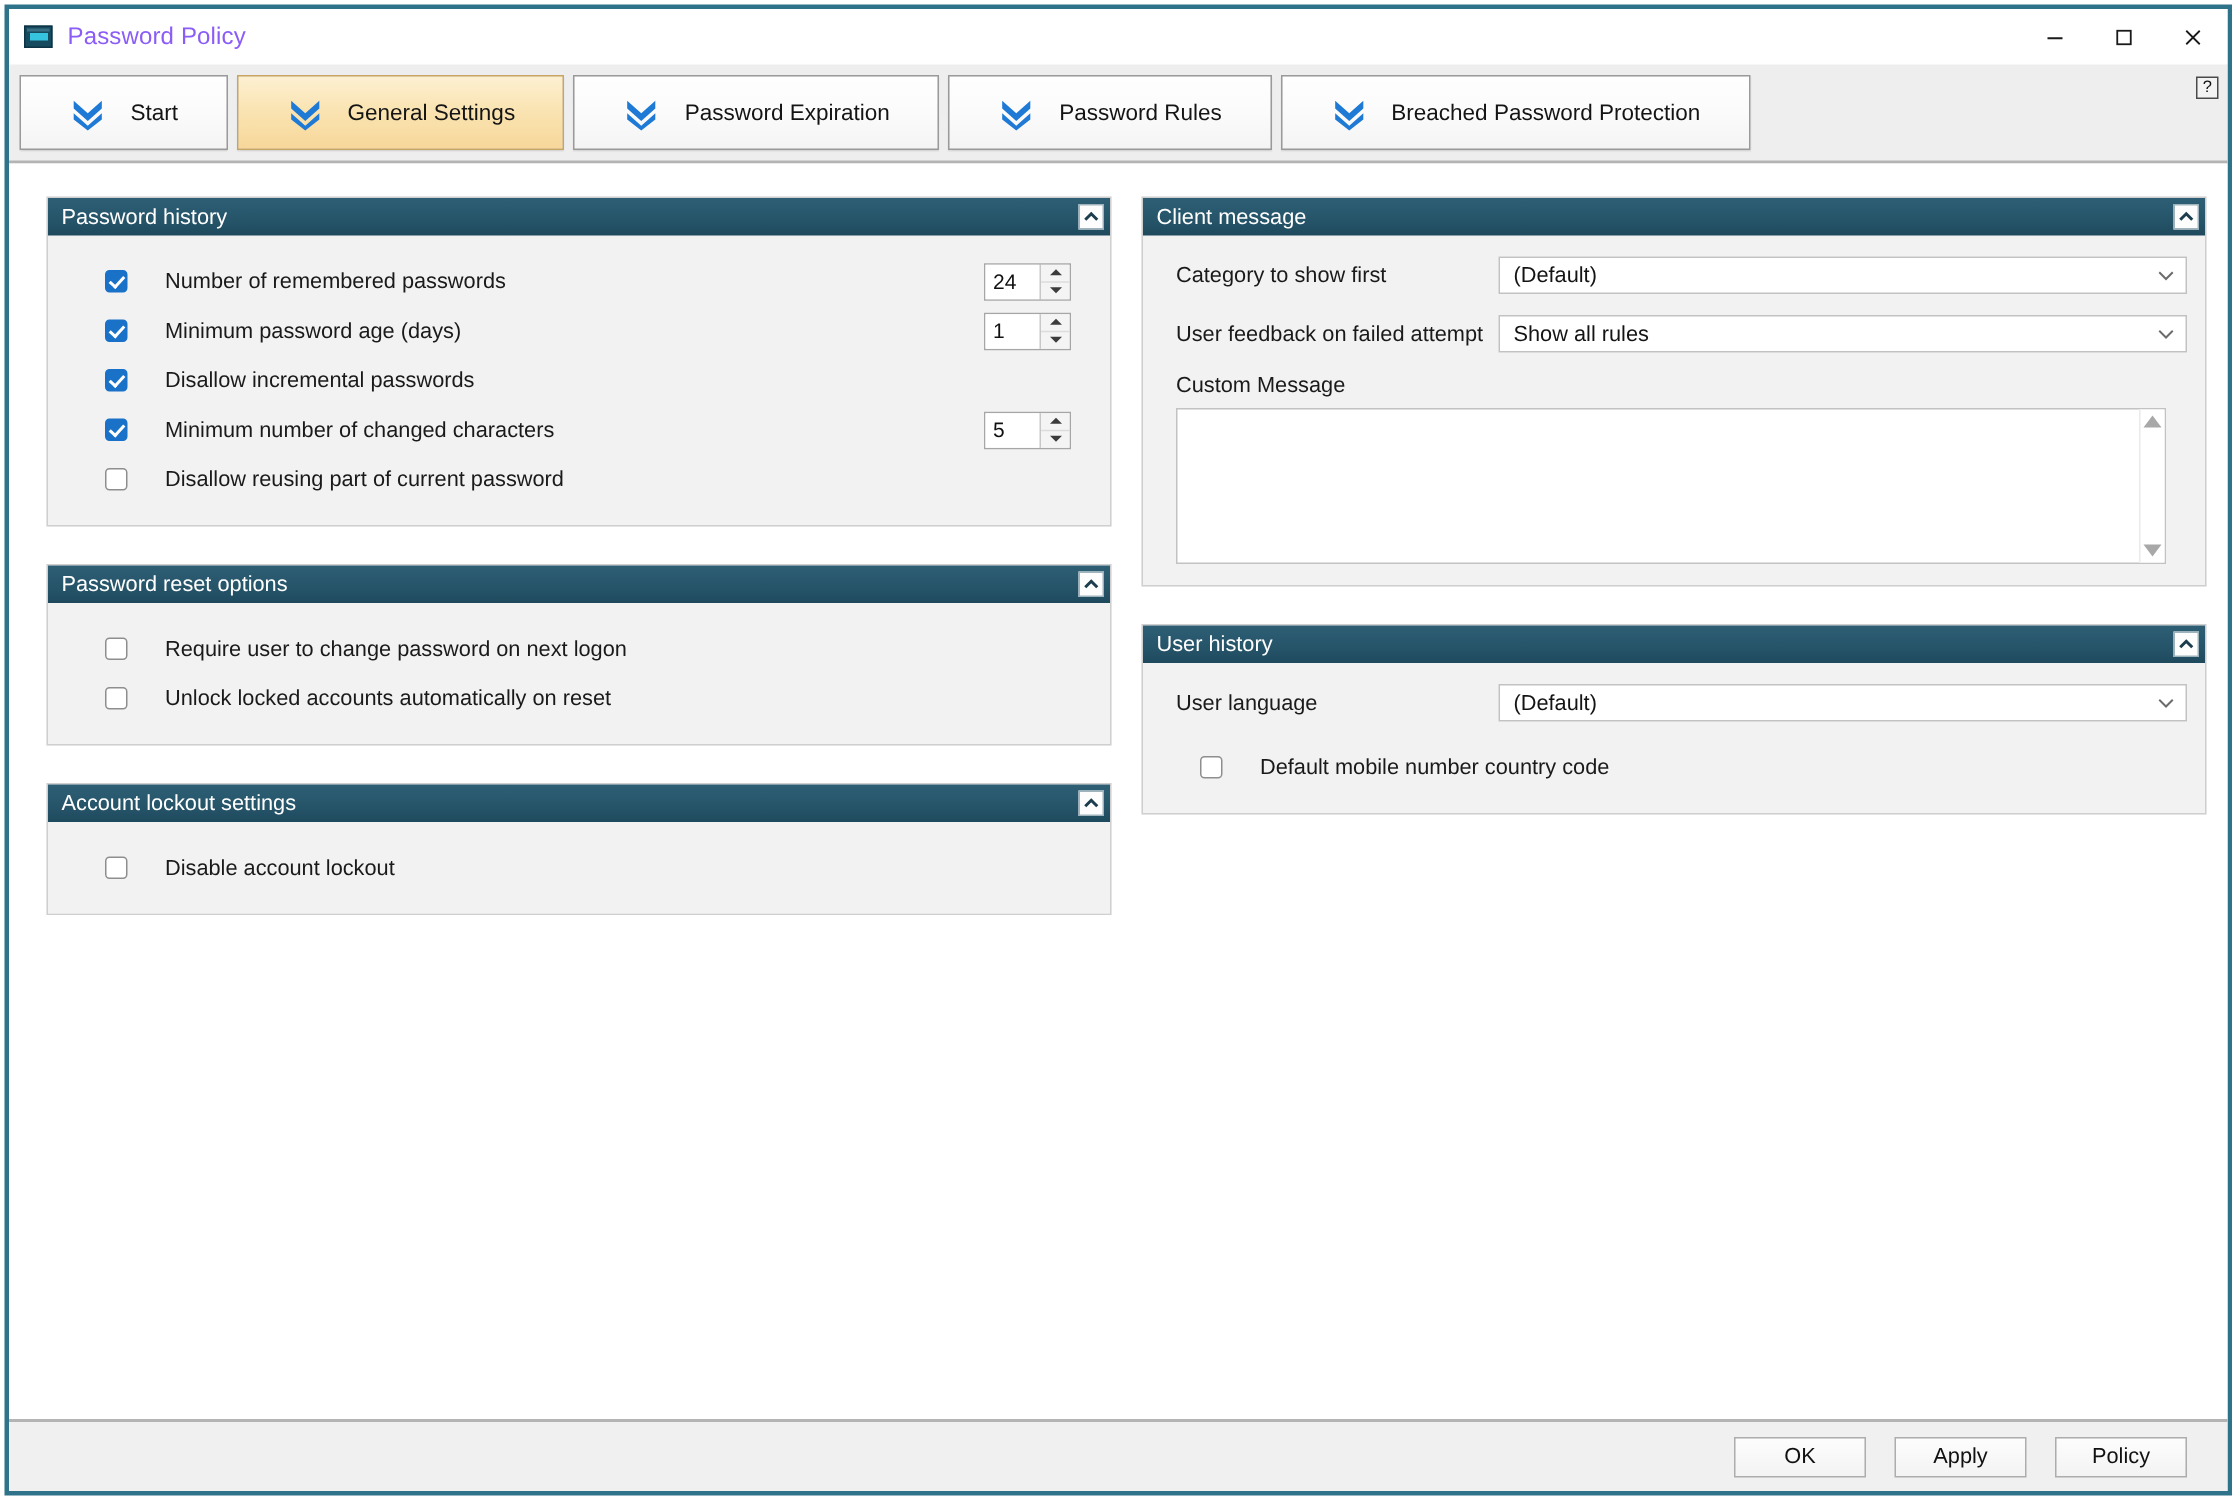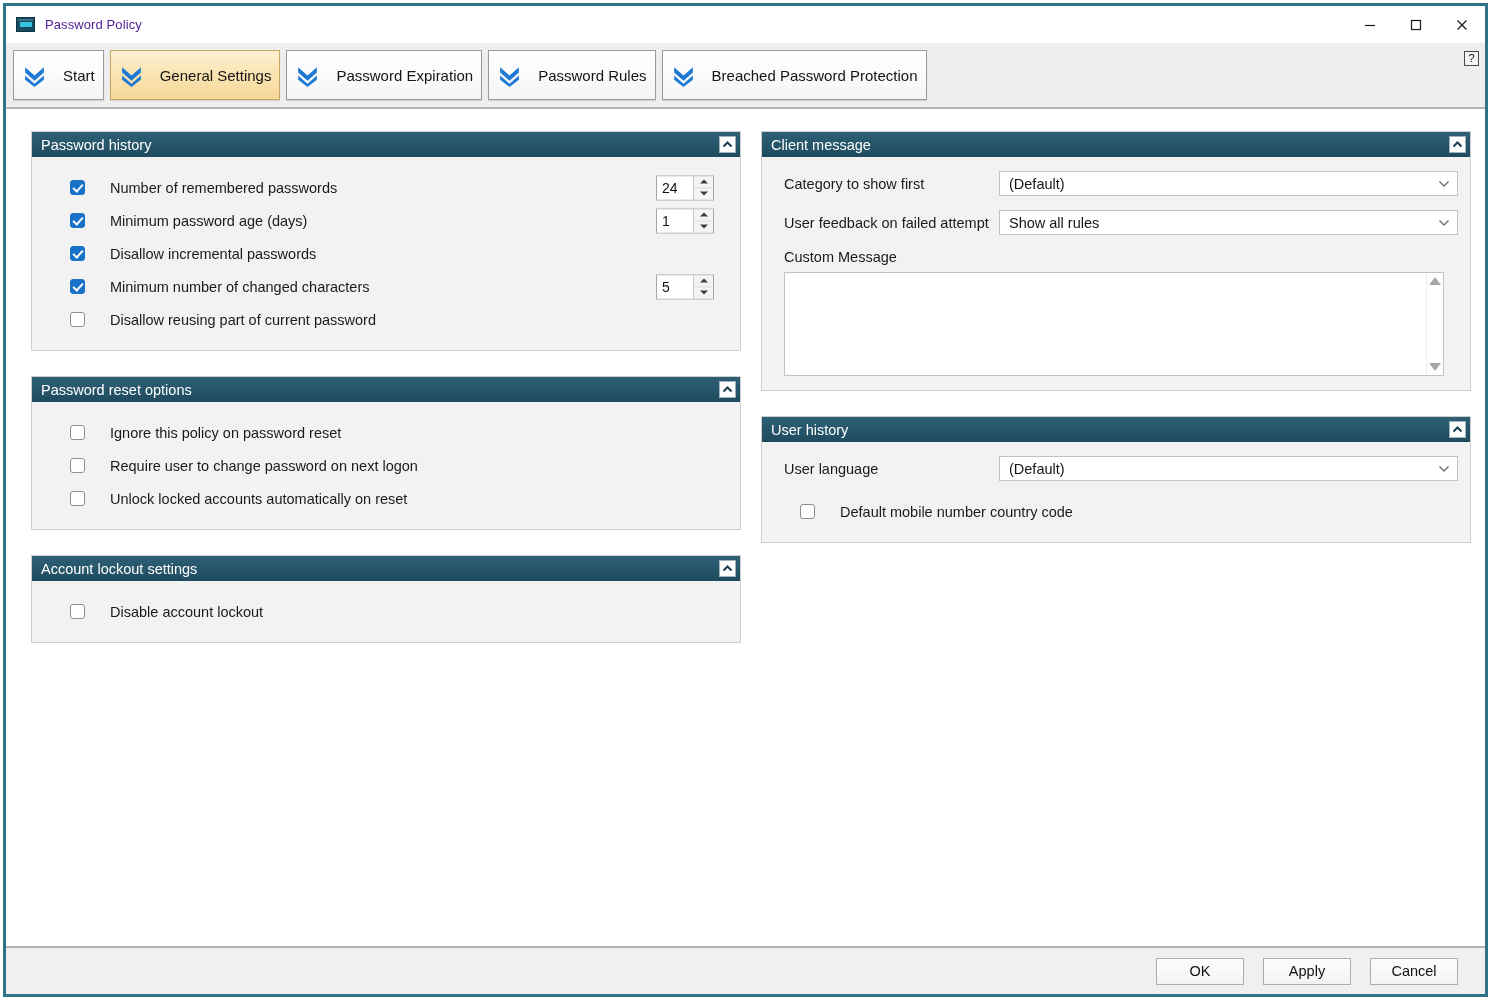--- a/index.html
+++ b/index.html
@@ -57,22 +57,22 @@
   }
   .title-icon::before {
     content: "";
     position: absolute;
     left: 1px; right: 1px; top: 1px;
     height: 2px;
     background: #3a6e84;
   }
   .title-text {
     margin-left: 10px;
-    font-size: 13px;
-    color: #4c1d95;
+    font-size: 16px;
+    color: #8b5cf6;
     letter-spacing: 0.1px;
   }
   .win-controls {
     position: absolute;
     right: 0;
     top: 0;
     height: 37px;
     display: flex;
   }
   .win-btn {
@@ -99,21 +99,21 @@
     position: relative;
     box-sizing: border-box;
   }
   .tab {
     height: 50px;
     background: linear-gradient(to bottom, #fefefe 0%, #fbfbfb 50%, #f4f4f4 100%);
     border: 1px solid #9a9a9a;
     box-sizing: border-box;
     display: flex;
     align-items: center;
-    padding: 0 8px;
+    padding: 0 32px;
     margin-right: 6px;
     font-size: 15px;
     color: #141414;
     box-shadow: 0 1px 1px rgba(0,0,0,0.10);
   }
   .tab.active {
     background: linear-gradient(to bottom, #fdf0d2 0%, #fae4b3 45%, #f7d79a 100%);
     border: 1px solid #c8a560;
   }
   .tab-icon {
@@ -560,24 +560,20 @@
           <span class="panel-title">Password reset options</span>
           <span class="collapse-btn">
             <svg width="11" height="9" viewBox="0 0 11 9">
                 <path d="M1.5 6.5 L5.5 2.5 L9.5 6.5" fill="none" stroke="#1b3d4d" stroke-width="2"></path>
               </svg>
           </span>
         </div>
         <div class="panel-body">
           <div class="cb-row">
             <span class="cbox"></span>
-            <span class="cb-label">Ignore this policy on password reset</span>
-          </div>
-          <div class="cb-row">
-            <span class="cbox"></span>
             <span class="cb-label">Require user to change password on next logon</span>
           </div>
           <div class="cb-row">
             <span class="cbox"></span>
             <span class="cb-label">Unlock locked accounts automatically on reset</span>
           </div>
         </div>
       </div>
 
       <div class="panel">
@@ -680,16 +676,16 @@
         </div>
       </div>
 
     </div>
 
   </div>
 
   <div class="footer">
     <div class="btn">OK</div>
     <div class="btn">Apply</div>
-    <div class="btn">Cancel</div>
+    <div class="btn">Policy</div>
   </div>
 
 </div>
 
 </body></html>

